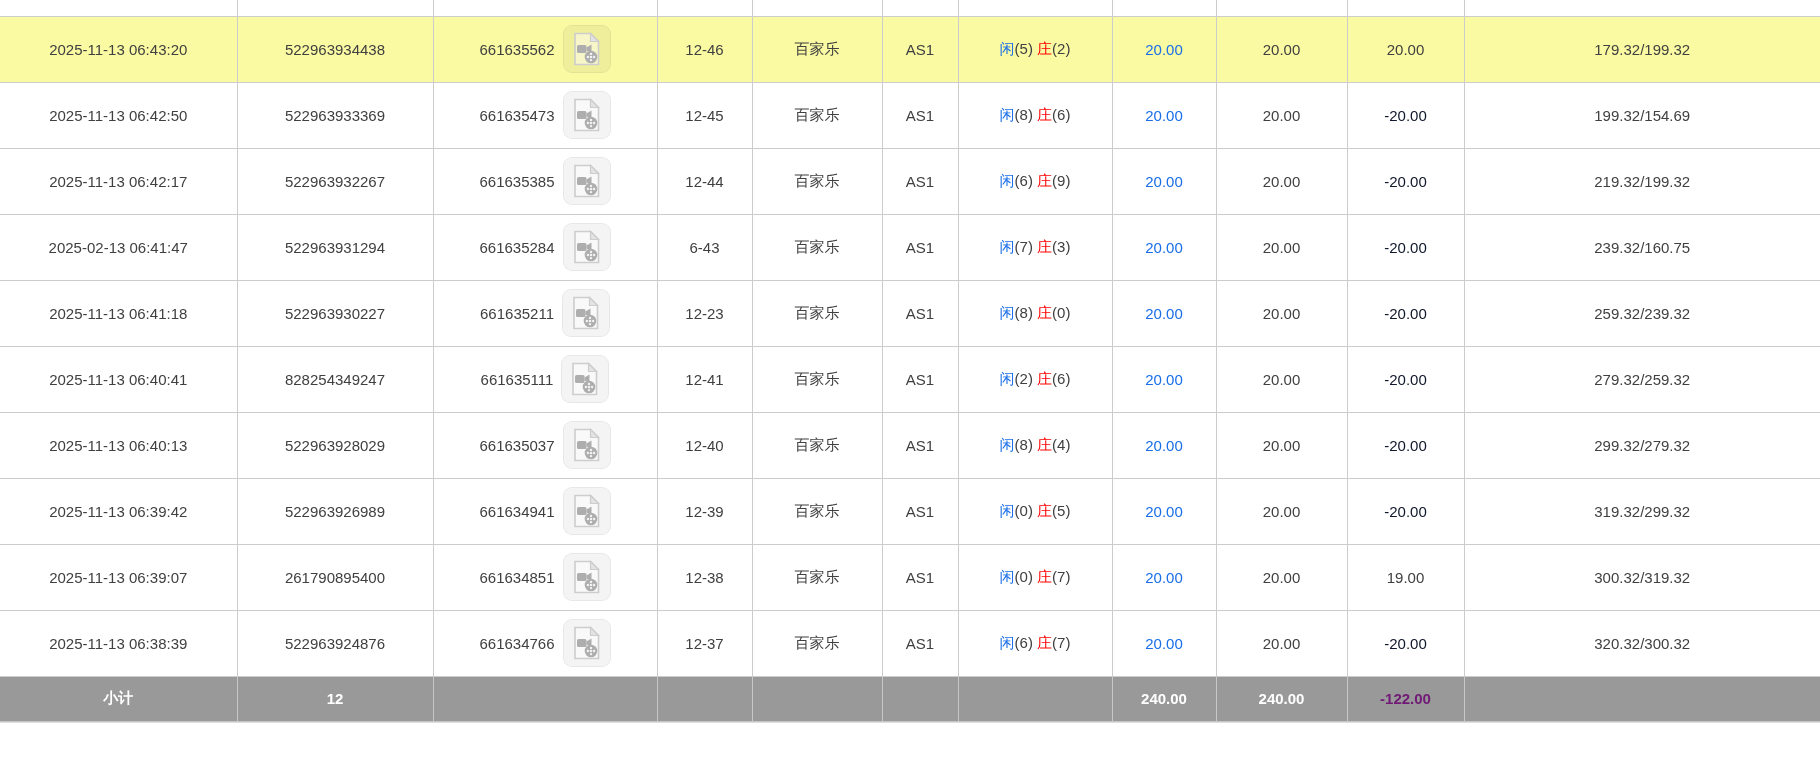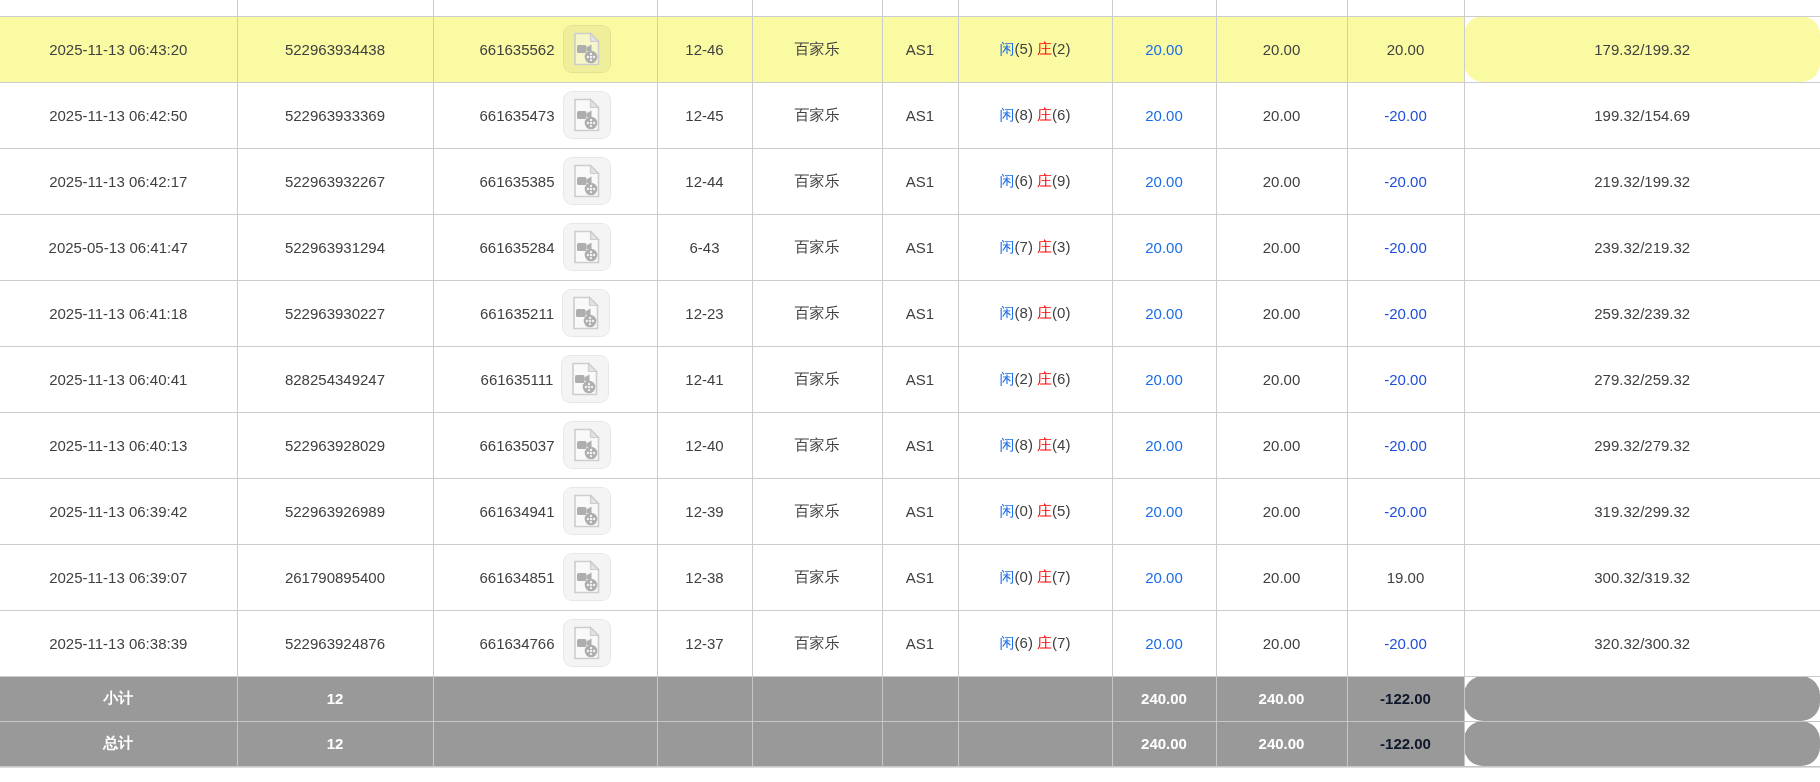--- a/index.html
+++ b/index.html
@@ -11,31 +11,31 @@
   table{
     border-collapse:collapse;table-layout:fixed;width:1820px;
     font-size:15px;color:#404040;
   }
   td{
     border:1px solid #cccccc;
     text-align:center;vertical-align:middle;
     padding:0 4px;overflow:hidden;white-space:nowrap;
   }
   td:first-child{border-left:none;}
-  td:last-child{border-right:none;border-radius:19px;}
+  td:last-child{border-right:none;}
   tr.partial td{border-top:none;}
   tr.partial{height:16px;}
   tbody tr.datarow{height:66px;background:#ffffff;}
   tbody tr.datarow.hl{background:#fafaa3;}
   tfoot tr{height:45px;background:#999999;color:#ffffff;font-weight:bold;}
   tfoot td{border-color:#c6c6c6;}
   .blue{color:#1a6ee8;}
   .red{color:#ff0000;}
-  .winloss.neg{color:#1d4ed8;}
-  tfoot .neg{color:#0f172a;margin-left:44px;}
+  .winloss.neg{color:#0f172a;}
+  tfoot .neg{color:#701a75;margin-left:44px;}
   .video-btn{
     display:inline-flex;align-items:center;justify-content:center;
     width:46px;height:46px;border-radius:9px;
     background:rgba(0,0,0,0.045);
     border:1px solid rgba(0,0,0,0.055);
     margin-left:8px;vertical-align:middle;cursor:pointer;
   }
   .gid-num{vertical-align:middle;}
   .bottom-line{width:1820px;height:1px;background:#dddddd;}
 </style>
@@ -142,21 +142,21 @@
         <td>12-44</td>
         <td>百家乐</td>
         <td>AS1</td>
         <td><span class="blue">闲</span><span>(6) </span><span class="red">庄</span><span>(9)</span></td>
         <td><span class="blue">20.00</span></td>
         <td>20.00</td>
         <td class="winloss neg">-20.00</td>
         <td>219.32/199.32</td>
       </tr>
       <tr class="datarow">
-        <td>2025-05-13 06:41:47</td>
+        <td>2025-02-13 06:41:47</td>
         <td>522963931294</td>
         <td><span class="gid-num">661635284</span><span class="video-btn">
             <svg width="30" height="34" viewBox="0 0 30 34">
               <path d="M3 1.5 h15.5 l8 8 V32.5 H3 Z" fill="#ffffff" fill-opacity="0.45" stroke="#cdcdcd" stroke-width="1.6"></path>
               <path d="M18.5 1.5 l8 8 h-8 Z" fill="#e3e3e3" stroke="#cdcdcd" stroke-width="1.2"></path>
               <rect x="5" y="13" width="9.5" height="8" rx="1.5" fill="#aeaeae"></rect>
               <polygon points="14.5,15.5 19.5,12.5 19.5,21.5 14.5,18.5" fill="#aeaeae"></polygon>
               <circle cx="19" cy="25" r="6.3" fill="#aeaeae"></circle>
               <circle cx="19" cy="25" r="1.3" fill="#f2f2f2"></circle>
               <circle cx="19" cy="21.9" r="1.2" fill="#f2f2f2"></circle>
@@ -165,21 +165,21 @@
               <circle cx="22.1" cy="25" r="1.2" fill="#f2f2f2"></circle>
             </svg>
           </span></td>
         <td>6-43</td>
         <td>百家乐</td>
         <td>AS1</td>
         <td><span class="blue">闲</span><span>(7) </span><span class="red">庄</span><span>(3)</span></td>
         <td><span class="blue">20.00</span></td>
         <td>20.00</td>
         <td class="winloss neg">-20.00</td>
-        <td>239.32/219.32</td>
+        <td>239.32/160.75</td>
       </tr>
       <tr class="datarow">
         <td>2025-11-13 06:41:18</td>
         <td>522963930227</td>
         <td><span class="gid-num">661635211</span><span class="video-btn">
             <svg width="30" height="34" viewBox="0 0 30 34">
               <path d="M3 1.5 h15.5 l8 8 V32.5 H3 Z" fill="#ffffff" fill-opacity="0.45" stroke="#cdcdcd" stroke-width="1.6"></path>
               <path d="M18.5 1.5 l8 8 h-8 Z" fill="#e3e3e3" stroke="#cdcdcd" stroke-width="1.2"></path>
               <rect x="5" y="13" width="9.5" height="8" rx="1.5" fill="#aeaeae"></rect>
               <polygon points="14.5,15.5 19.5,12.5 19.5,21.5 14.5,18.5" fill="#aeaeae"></polygon>
@@ -338,28 +338,15 @@
         <td></td>
         <td></td>
         <td></td>
         <td></td>
         <td></td>
         <td>240.00</td>
         <td>240.00</td>
         <td class="neg">-122.00</td>
         <td></td>
       </tr>
-      <tr>
-        <td>总计</td>
-        <td>12</td>
-        <td></td>
-        <td></td>
-        <td></td>
-        <td></td>
-        <td></td>
-        <td>240.00</td>
-        <td>240.00</td>
-        <td class="neg">-122.00</td>
-        <td></td>
-      </tr>
     </tfoot>
 </table>
 <div class="bottom-line"></div>
 
 </body></html>

